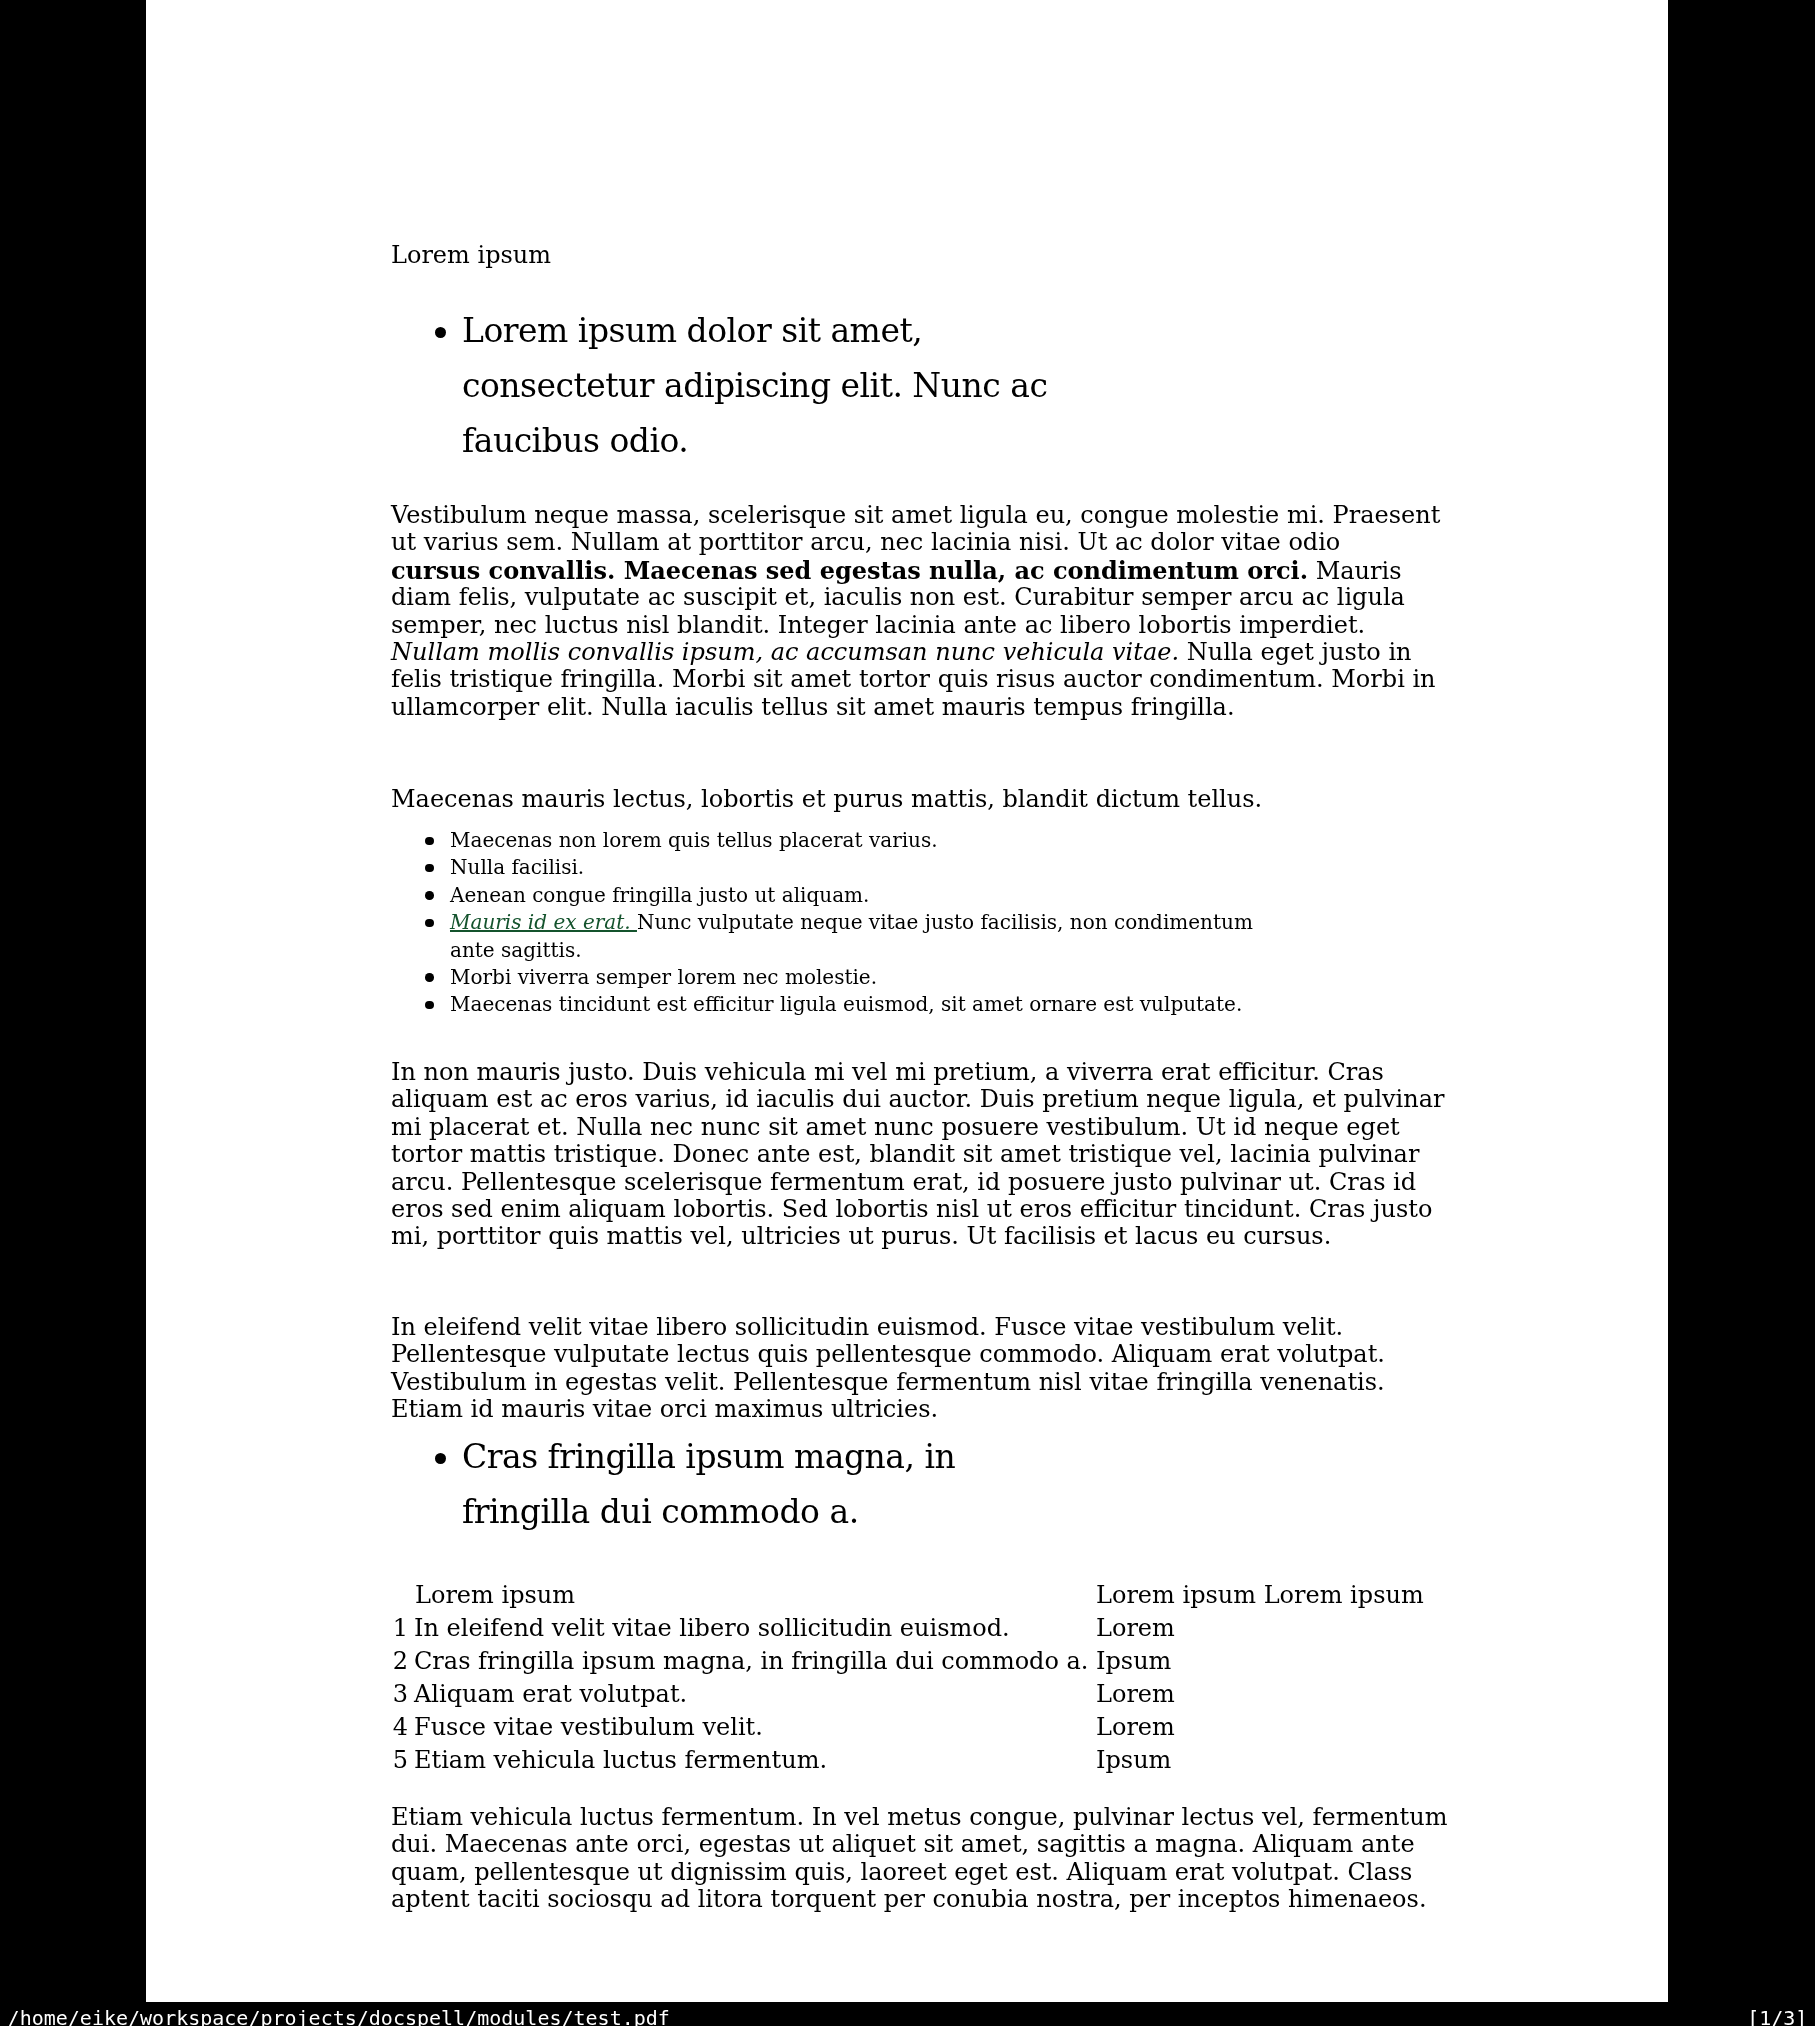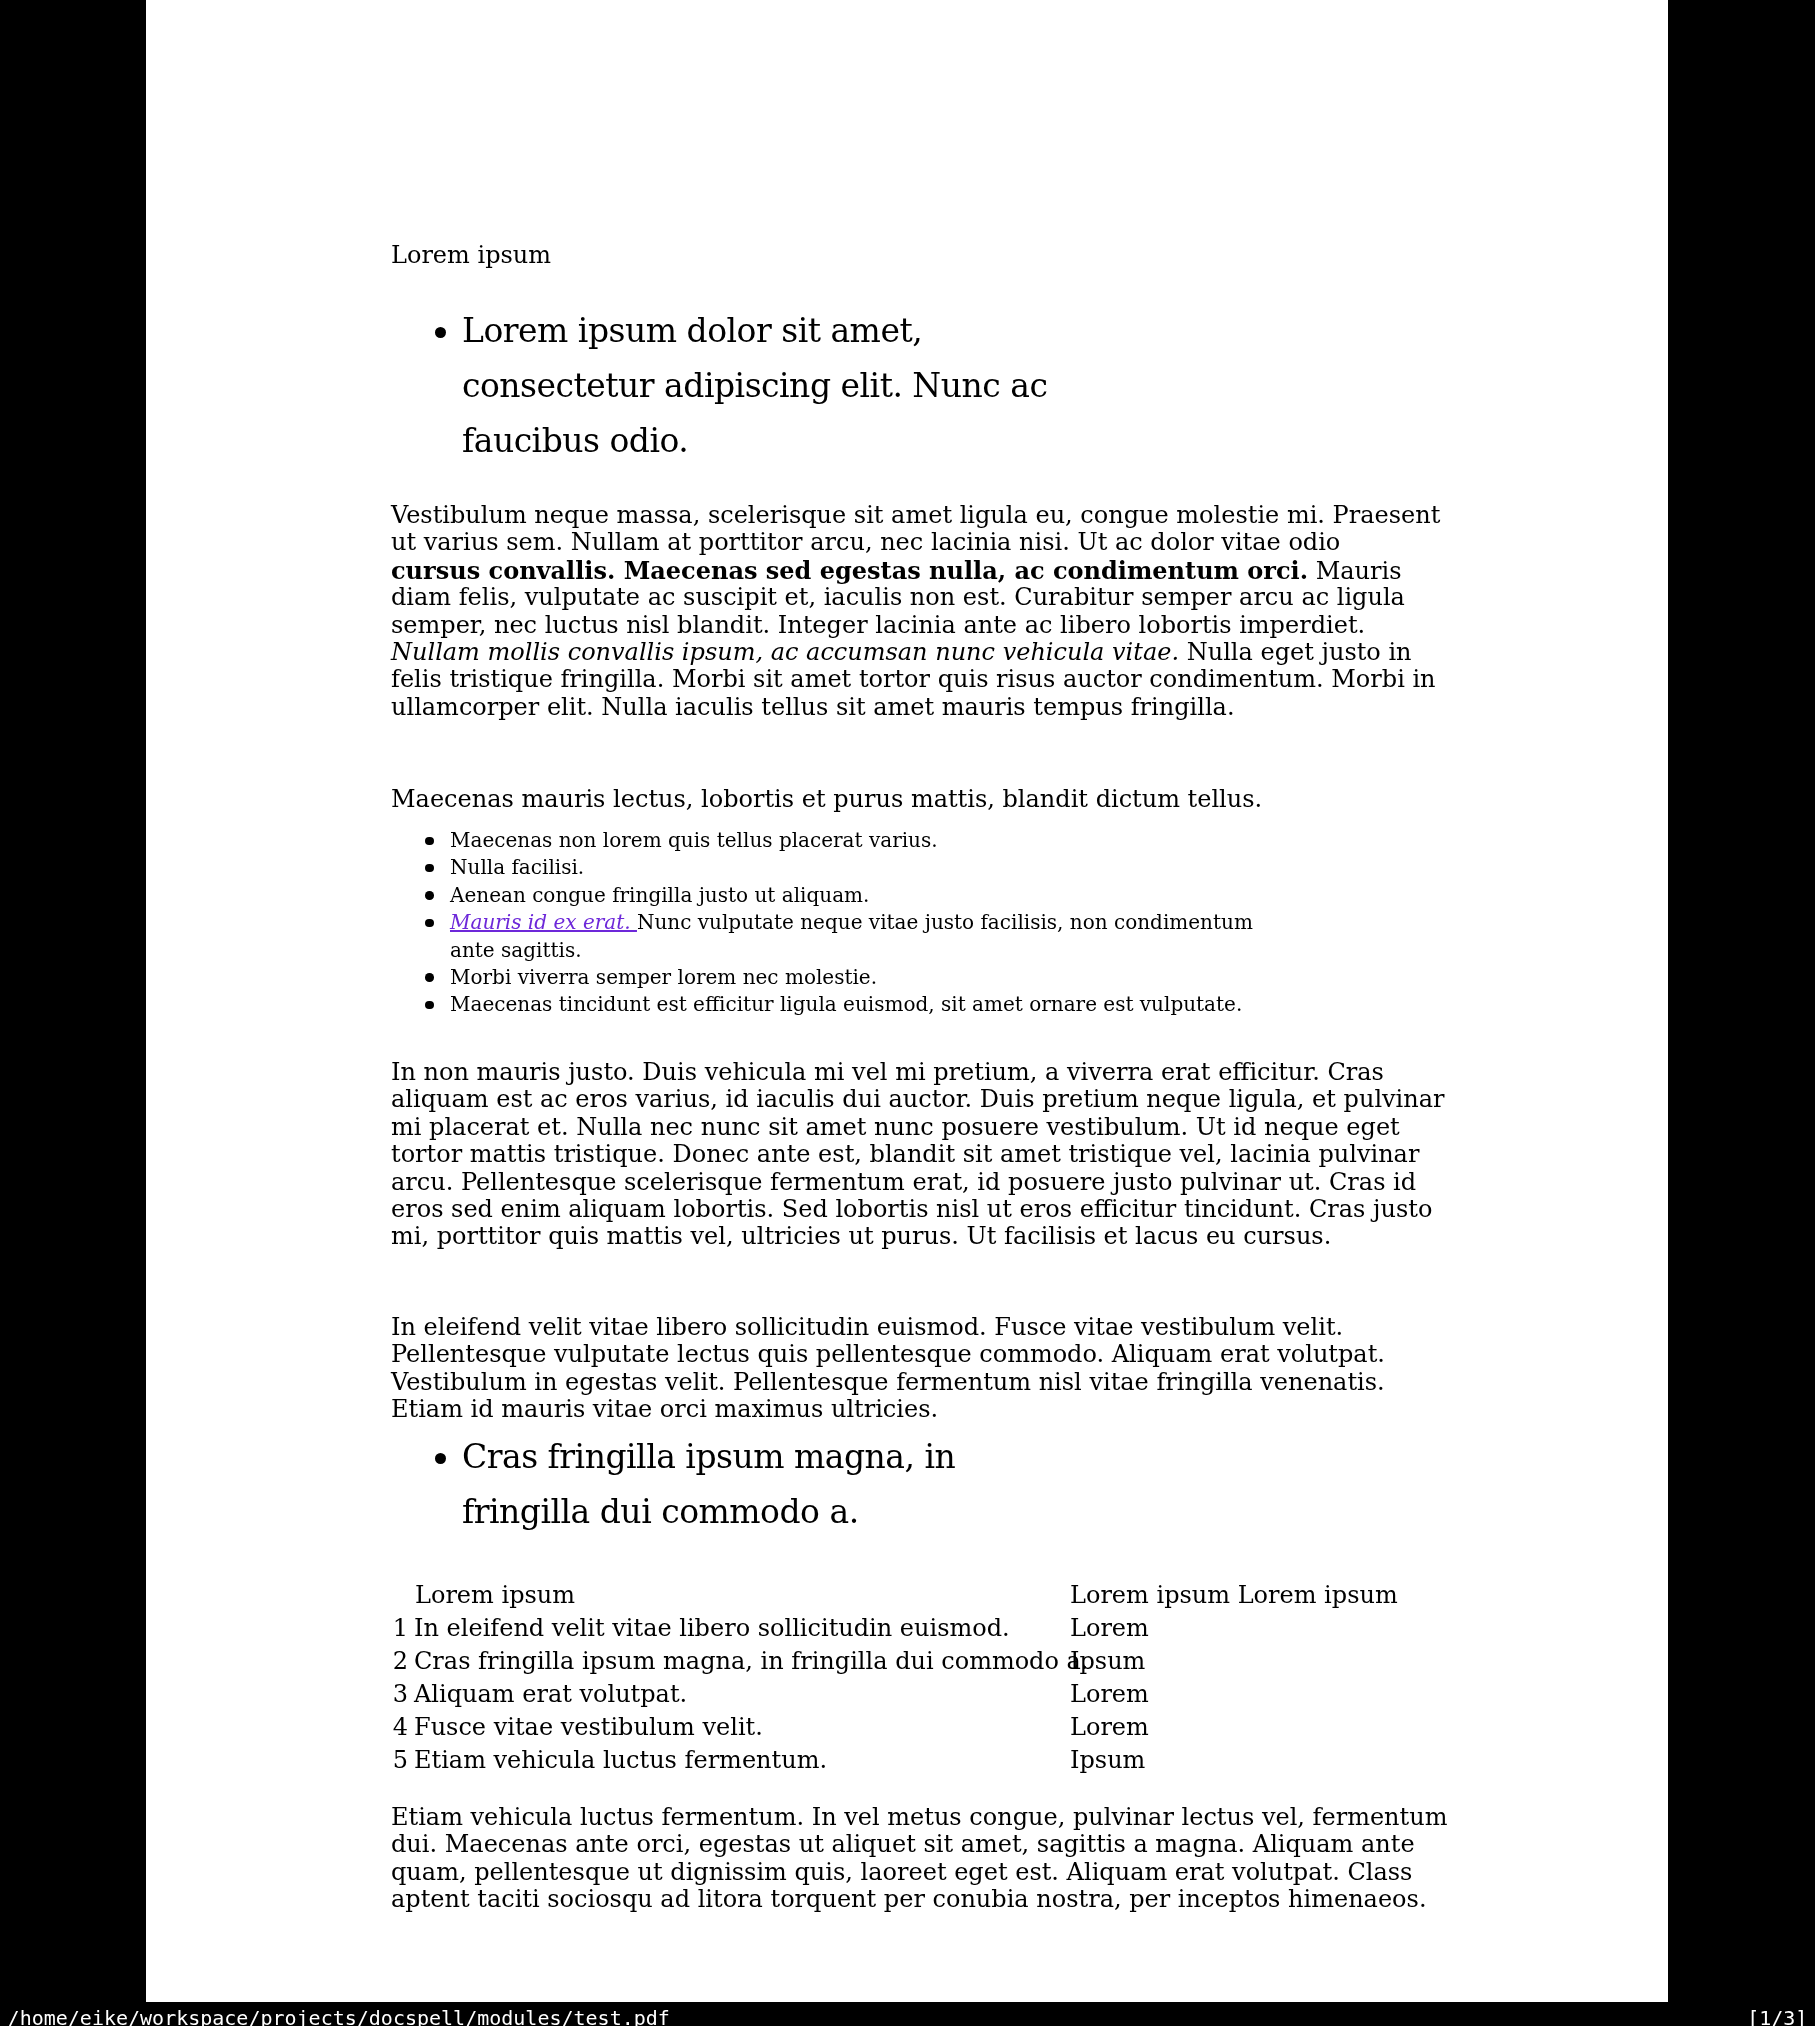--- a/index.html
+++ b/index.html
@@ -18,27 +18,27 @@
   .p4{top:1314px;}
   .p5{top:1804px;}
   .line{white-space:pre;height:27.4px;}
   .heading .line{height:55px;}
   .list{position:absolute;left:304px;top:827px;font-size:20px;line-height:27.4px;}
   .li .line{position:relative;}
   .li-bullet{position:absolute;left:-24.6px;top:9.5px;width:8.5px;height:8.5px;border-radius:50%;background:#000;}
   .seg-n{font-weight:400;}
   .seg-b{font-weight:700;}
   .seg-i{font-style:italic;}
-  .seg-a{color:#6d28d9;font-style:italic;text-decoration:underline;}
+  .seg-a{color:#14532d;font-style:italic;text-decoration:underline;}
   .dtable{position:absolute;left:245px;top:1582px;font-size:24px;line-height:27.4px;}
   .trow{position:relative;height:33px;}
   .tnum{position:absolute;left:0;width:17px;text-align:right;}
   .tcell{position:absolute;left:23px;white-space:pre;}
   .thead .tcell{left:24px;}
-  .tval{position:absolute;left:679px;white-space:pre;}
+  .tval{position:absolute;left:705px;white-space:pre;}
   .statusbar{position:absolute;left:0;top:2002px;width:1815px;height:24.6px;background:#000;color:#fff;
              font-family:"DejaVu Sans Mono",monospace;font-size:20px;}
   .sb-path{position:absolute;left:7.6px;top:3.8px;white-space:pre;}
   .sb-page{position:absolute;right:7.6px;top:3.8px;white-space:pre;}
 </style>
 </head>
 <body>
 
 <div class="screen">
 

